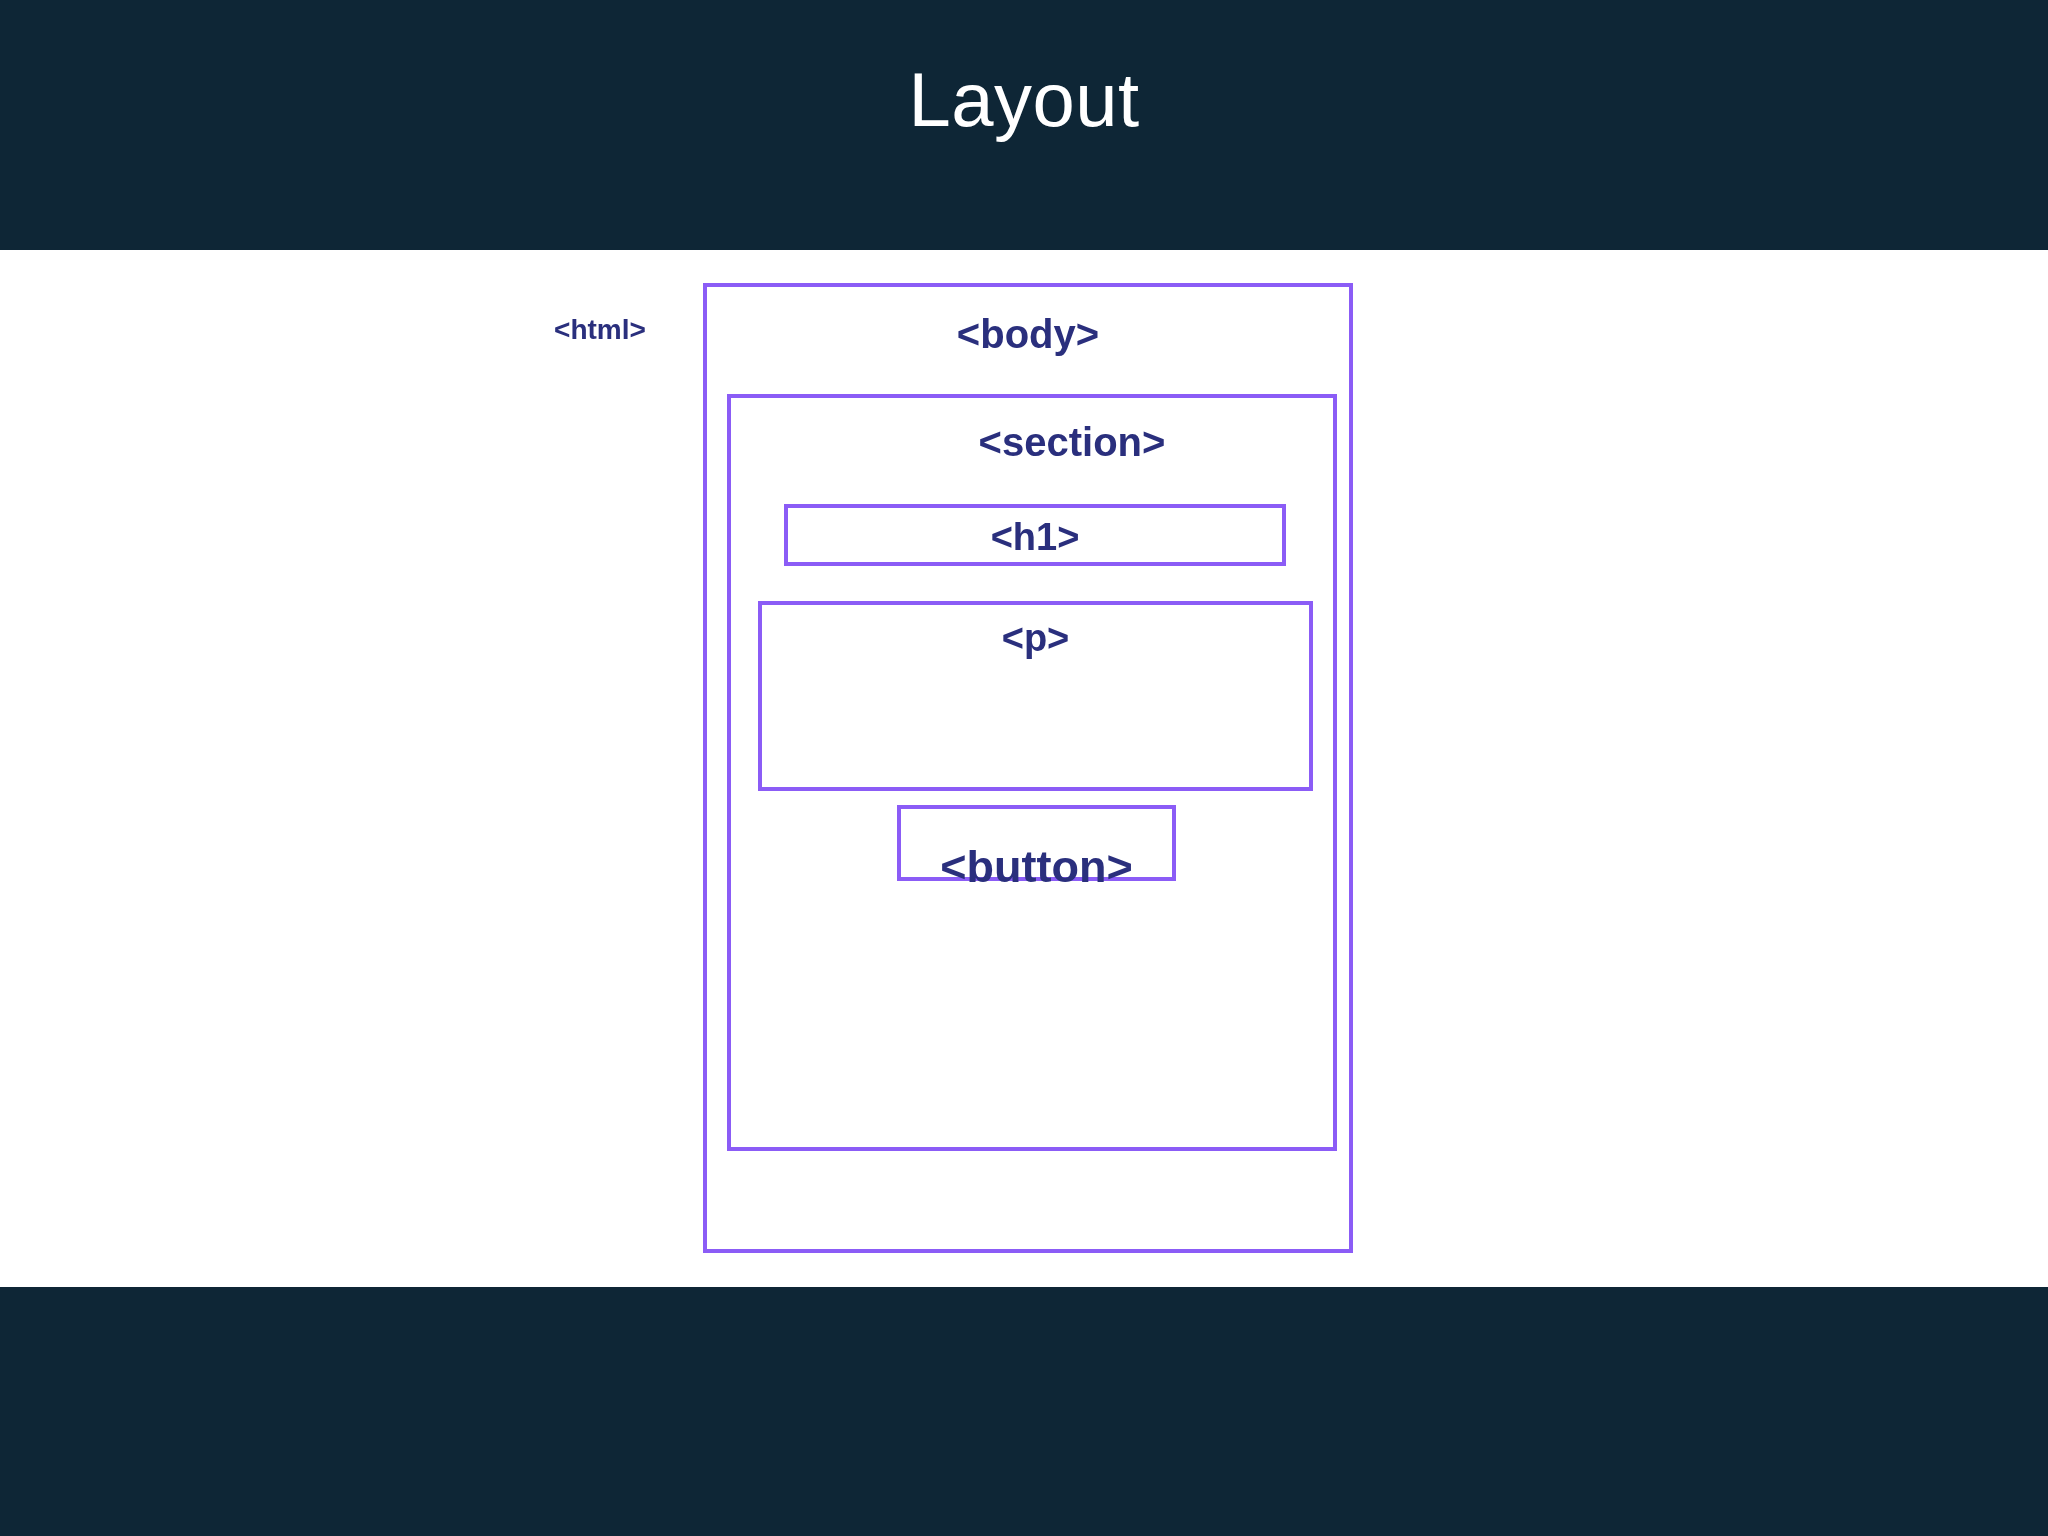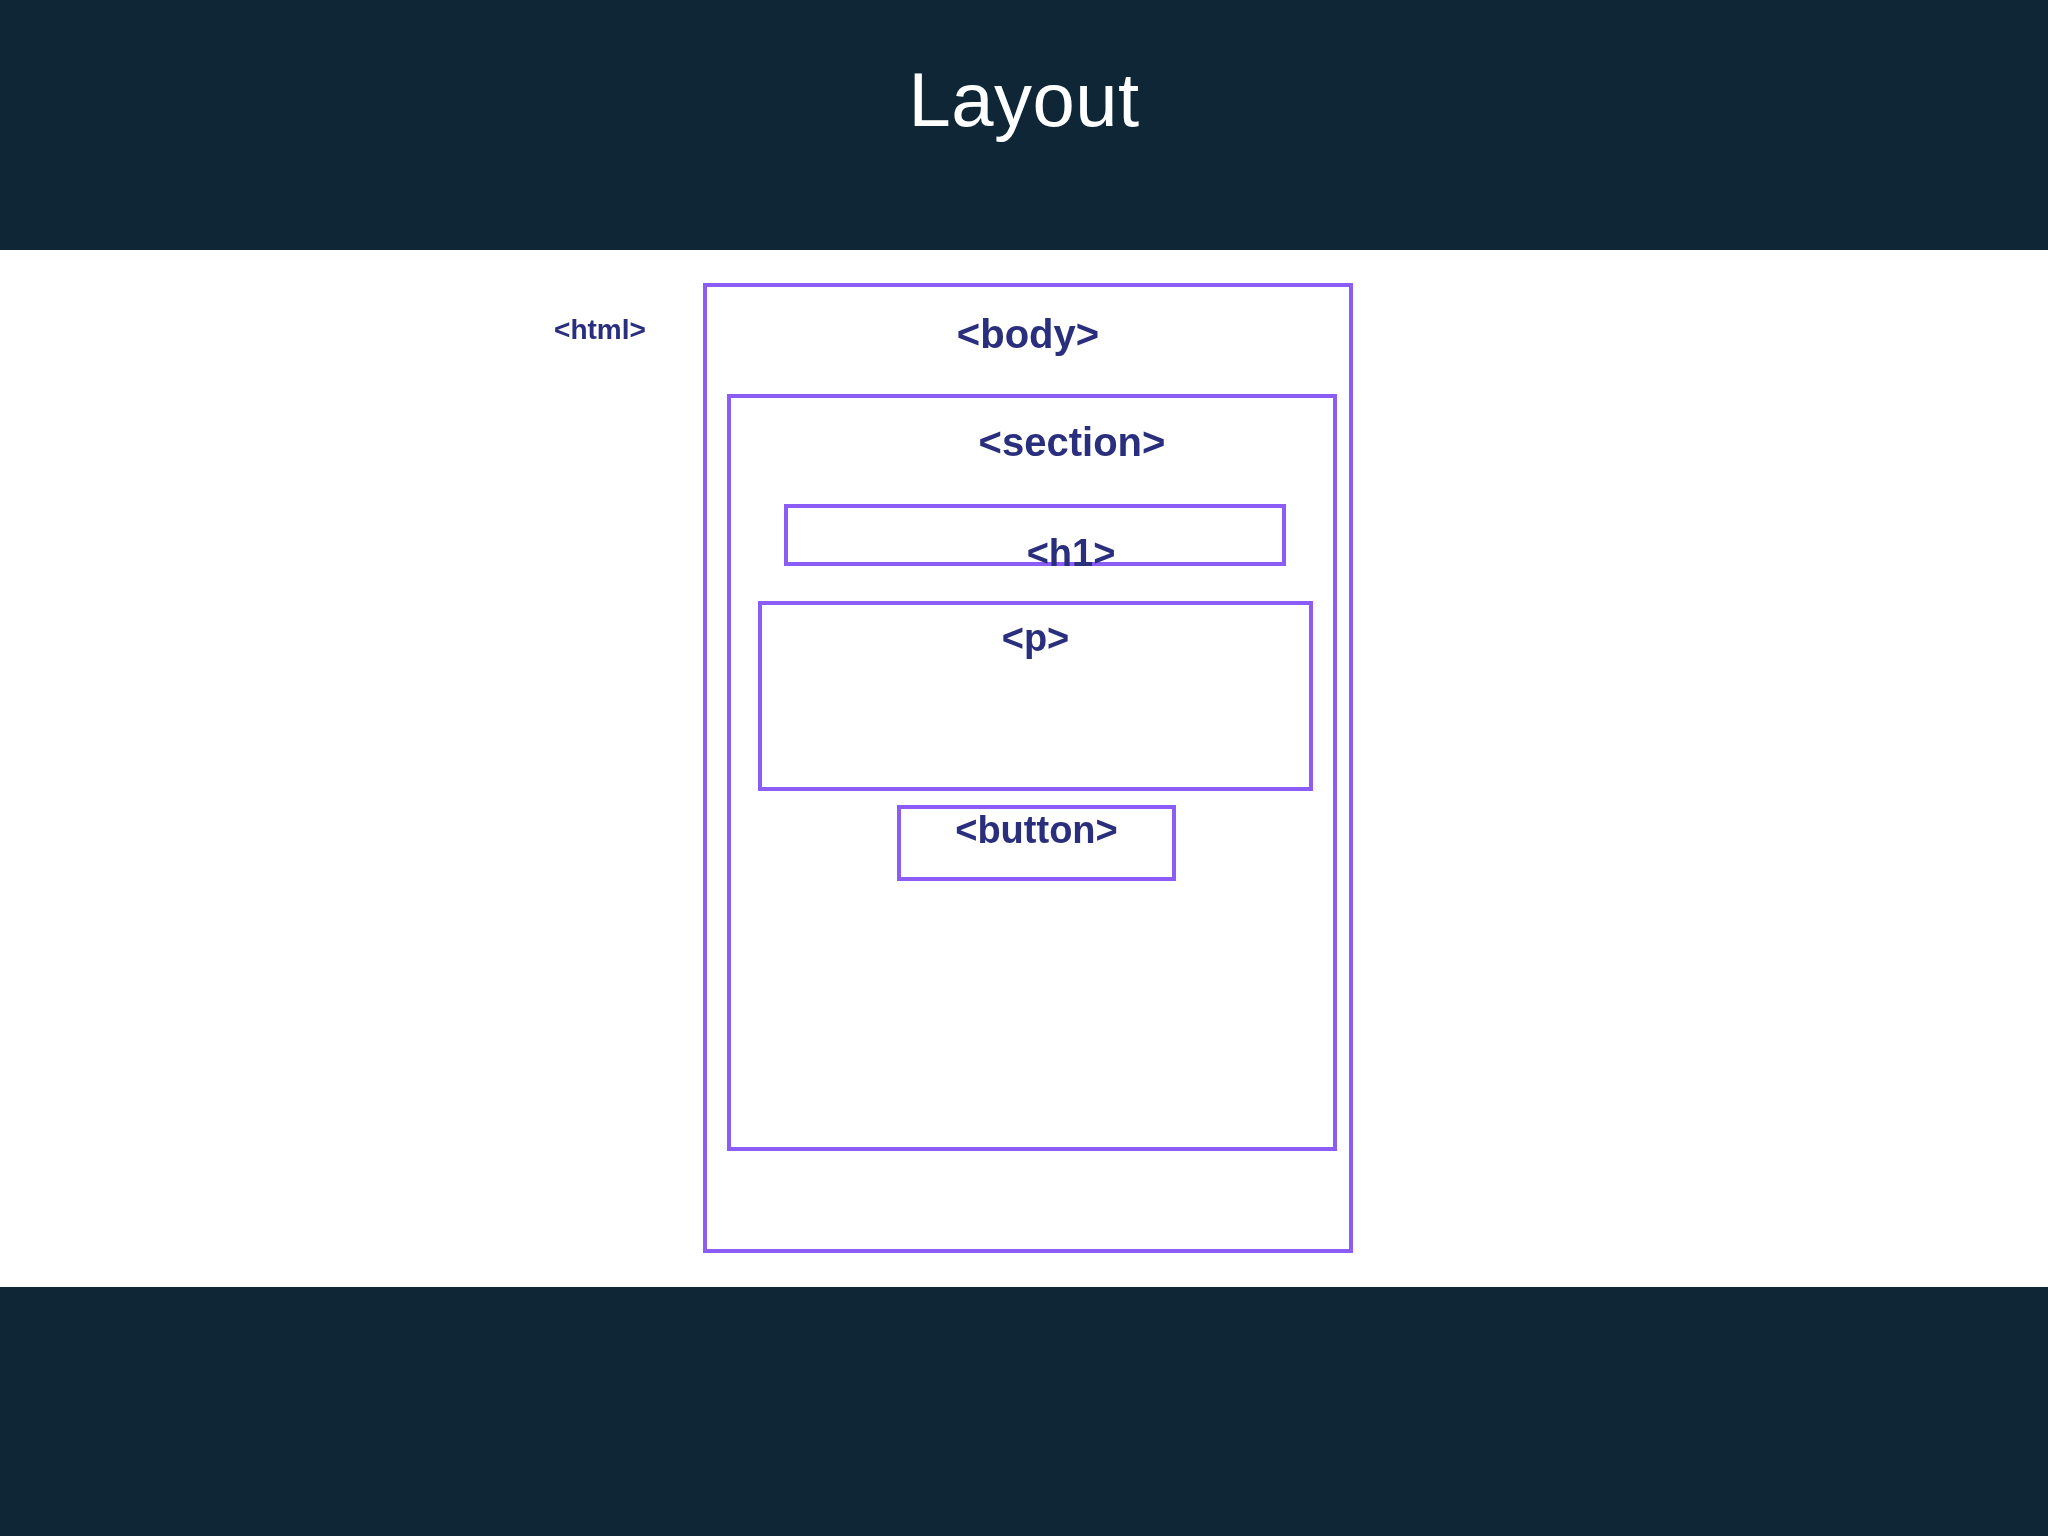--- a/index.html
+++ b/index.html
@@ -101,23 +101,22 @@
   }
 
   
   .box-h1 {
     left: 776px;
     top: 246px;
     width: 502px;
     height: 62px;
   }
   .box-h1 > .box-label {
-    top: 24px;
+    top: 8px;
     font-size: 38px;
-    margin-left: 36px;
   }
 
   
   .box-p {
     left: 750px;
     top: 343px;
     width: 555px;
     height: 190px;
   }
   .box-p > .box-label {
@@ -126,22 +125,22 @@
   }
 
   
   .box-button {
     left: 889px;
     top: 547px;
     width: 279px;
     height: 76px;
   }
   .box-button > .box-label {
-    top: 0;
-    font-size: 38px;
+    top: 32px;
+    font-size: 45px;
   }
 
   
   .label-html {
     position: absolute;
     left: 520px;
     top: 64px;
     width: 160px;
     text-align: center;
     color: #2a2f7d;

